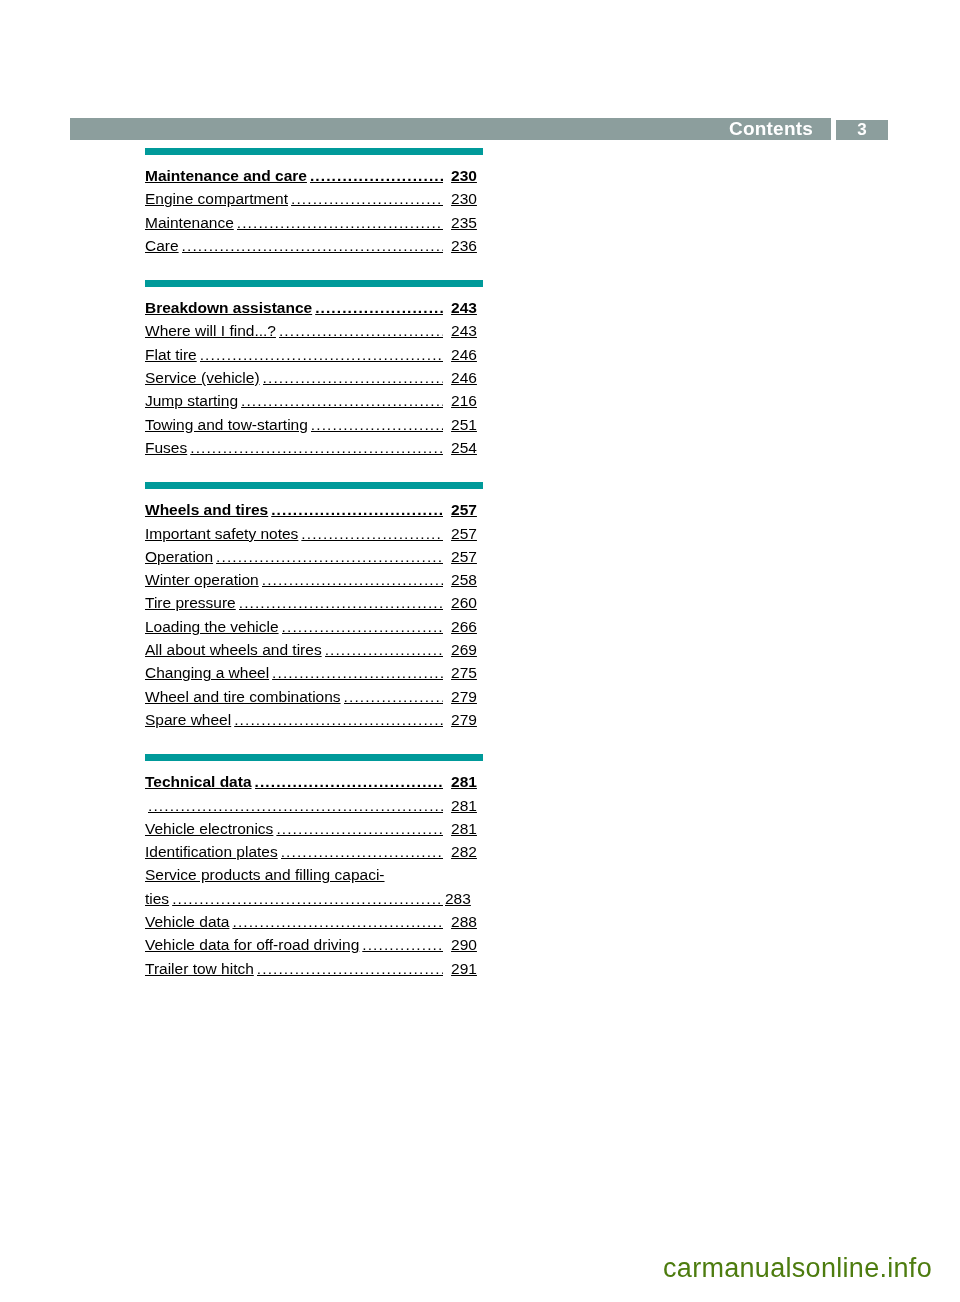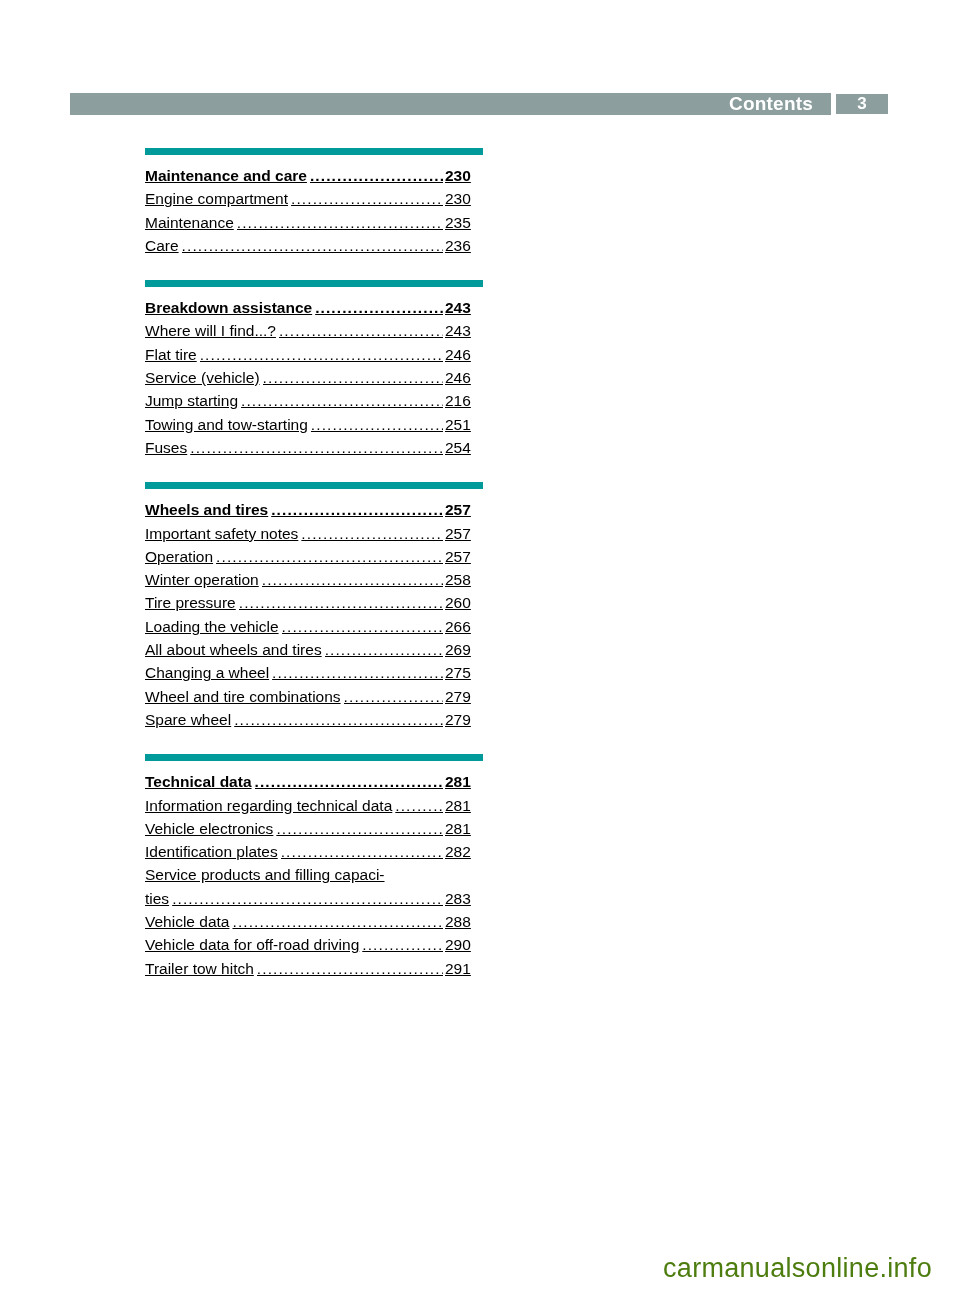--- a/index.html
+++ b/index.html
@@ -17,21 +17,21 @@
   }
 
   
   .page-header {
     position: absolute;
     left: 70px;
     top: 68px;
     width: 818px;
     height: 72px;
     display: flex;
-    align-items: center;
+    align-items: flex-end;
   }
   .header-title-block {
     flex: 1 1 auto;
     background: #8c9e9d;
     display: flex;
     align-items: center;
     justify-content: flex-end;
     padding-right: 18px;
     box-sizing: border-box;
   }
@@ -97,21 +97,21 @@
   .toc-entry .entry-leader {
     flex: 1 1 auto;
     overflow: hidden;
     white-space: nowrap;
     color: #000000;
     margin: 0 2px 0 3px;
     letter-spacing: 1.1px;
   }
   .toc-entry .entry-page {
     flex: 0 0 38px;
-    text-align: left;
+    text-align: center;
     white-space: nowrap;
   }
 
   .toc-entry.is-heading {
     font-weight: bold;
   }
 
   
   .toc-entry-wrapped {
     font-size: 15.5px;
@@ -289,21 +289,20 @@
   </div>
 
   <div class="toc-section">
     <div class="section-rule"></div>
     <div class="toc-entry is-heading">
       <span class="entry-label">Technical data</span>
       <span class="entry-leader">....................................................................</span>
       <span class="entry-page">281</span>
     </div>
     <div class="toc-entry">
-      <span class="entry-label">Information regarding technical data</span>
       <span class="entry-leader">....................................................................</span>
       <span class="entry-page">281</span>
     </div>
     <div class="toc-entry">
       <span class="entry-label">Vehicle electronics</span>
       <span class="entry-leader">....................................................................</span>
       <span class="entry-page">281</span>
     </div>
     <div class="toc-entry">
       <span class="entry-label">Identification plates</span>

